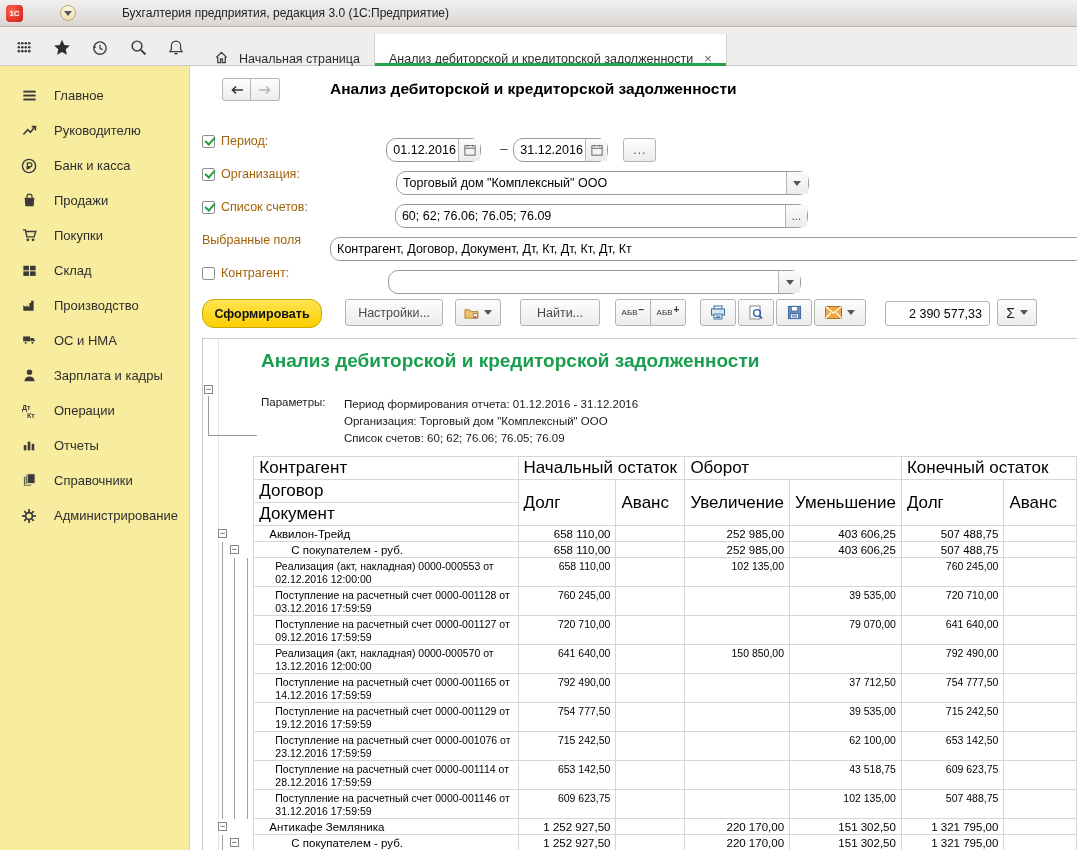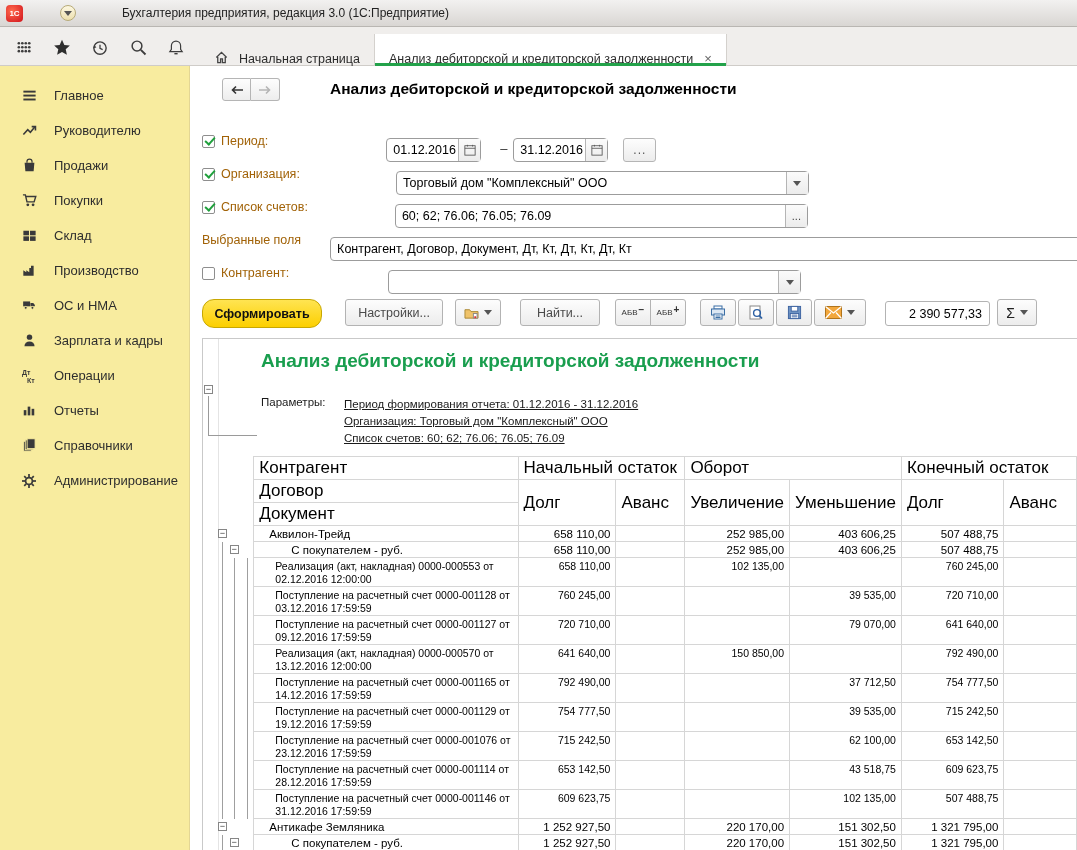--- a/index.html
+++ b/index.html
@@ -43,21 +43,21 @@
     display:flex; align-items:center; justify-content:center; }
   .navbtn:first-child { border-radius:3px 0 0 3px; }
   .navbtn:last-child { border-radius:0 3px 3px 0; border-left:none; }
   .page-title { position:absolute; left:140px; top:14px; font-size:15.5px; font-weight:bold; color:#000; }
 
   .frow { position:absolute; left:12px; display:flex; align-items:center; }
   .cb { width:13px; height:13px; border:1px solid #8e8e8e; border-radius:2px; background:#fff; position:relative; margin-right:6px; }
   .cb.checked::after { content:''; position:absolute; left:2px; top:1px; width:8px; height:4px;
     border-left:2px solid #1fa03c; border-bottom:2px solid #1fa03c; transform:rotate(-48deg); }
   .flabel { font-size:12.5px; color:#a16207; }
-  .field { height:24px; border:1px solid #9c9c9c; border-radius:4px; background:#fff; display:flex; align-items:stretch; position:absolute; top:-3px; }
+  .field { height:24px; border:1px solid #9c9c9c; border-radius:10px; background:#fff; display:flex; align-items:stretch; position:absolute; top:-3px; }
   .fval { flex:1; font-size:12.5px; color:#000; display:flex; align-items:center; padding:0 6px; white-space:nowrap; overflow:hidden; }
   .fbtn { width:22px; border-left:1px solid #b5b5b5; background:linear-gradient(#fbfbfb,#ececec);
     display:flex; align-items:center; justify-content:center; font-size:11px; color:#444; }
   .dd { width:0; height:0; border-left:4px solid transparent; border-right:4px solid transparent; border-top:5px solid #555; }
   .dash { position:absolute; left:232px; top:0px; font-size:13px; color:#333; }
   .morebtn { position:absolute; width:33px; height:24px; top:-3px; background:linear-gradient(#fdfdfd,#ececec);
     border:1px solid #b5b5b5; border-radius:3px; display:flex; align-items:center; justify-content:center;
     font-size:12px; color:#555; letter-spacing:1px; }
 
   
@@ -72,21 +72,21 @@
     display:flex; align-items:center; justify-content:flex-end; padding-right:7px; font-size:12.5px; color:#000; background:#fff; }
   .sumbtn { left:807px; width:40px; }
   .sum-sym { font-size:14px; color:#222; }
 
   
   .report { position:absolute; left:12px; right:0; top:272px; bottom:0;
     border-top:1px solid #c9c9c9; border-left:1px solid #c9c9c9; overflow:hidden; background:#fff; }
   .gcol-line { position:absolute; left:15px; top:0; bottom:0; width:1px; background:#e4e4e4; }
   .rep-title { position:absolute; left:58px; top:11px; font-size:19px; font-weight:bold; color:#199e4e; }
   .plabel { position:absolute; left:58px; top:57px; font-size:11.5px; color:#1a1a1a; }
-  .plist { position:absolute; left:141px; top:57px; font-size:11.5px; color:#1a1a1a; line-height:17px;text-decoration:underline; }
+  .plist { position:absolute; left:141px; top:57px; font-size:11.5px; color:#1a1a1a; line-height:17px; }
   .mbox { display:inline-block; width:9px; height:9px; border:1px solid #868686; background:#fff;
     font-size:9px; line-height:7px; text-align:center; color:#333; }
   .head-mbox { position:absolute; left:1px; top:46px; }
   .bracket { position:absolute; left:5px; top:57px; width:49px; height:40px;
     border-left:1px solid #9a9a9a; border-bottom:1px solid #9a9a9a; }
 
   
   .rtable { position:absolute; left:0; top:117px; border-collapse:collapse; table-layout:fixed; }
   .rtable col.t1c { width:26px; } .rtable col.t2c { width:15px; } .rtable col.t3c { width:15px; }
   .rtable col.namec { width:280px; }
@@ -220,20 +220,29 @@
   <div class="sb-item">
     <span class="sb-icon">
           <svg width="17" height="14" viewBox="0 0 16 16">
             <path d="M1,12 L6,6.5 L9,9.5 L14,3.5" fill="none" stroke="#3a3a3a" stroke-width="1.8"></path>
             <path d="M10.5,3 H14.8 V7.3" fill="none" stroke="#3a3a3a" stroke-width="1.8"></path>
           </svg>
         </span>
     <span class="sb-label">Руководителю</span>
   </div>
 
+  <div class="sb-item">
+    <span class="sb-icon">
+          <svg width="16" height="16" viewBox="0 0 16 16">
+            <circle cx="8" cy="8" r="6.6" fill="none" stroke="#3a3a3a" stroke-width="1.4"></circle>
+            <path d="M6.4,11.5 V4.8 h2.6 a1.9,1.9 0 0 1 0,3.8 h-2.6 M5.2,10 h4" fill="none" stroke="#3a3a3a" stroke-width="1.3"></path>
+          </svg>
+        </span>
+    <span class="sb-label">Банк и касса</span>
+  </div>
 
   <div class="sb-item">
     <span class="sb-icon">
           <svg width="15" height="15" viewBox="0 0 16 16">
             <path d="M5.3,5 V3.8 a2.7,2.7 0 0 1 5.4,0 V5" fill="none" stroke="#3a3a3a" stroke-width="1.3"></path>
             <path d="M2.8,5 h10.4 l-0.8,9 H3.6 z" fill="#3a3a3a"></path>
           </svg>
         </span>
     <span class="sb-label">Продажи</span>
   </div>

